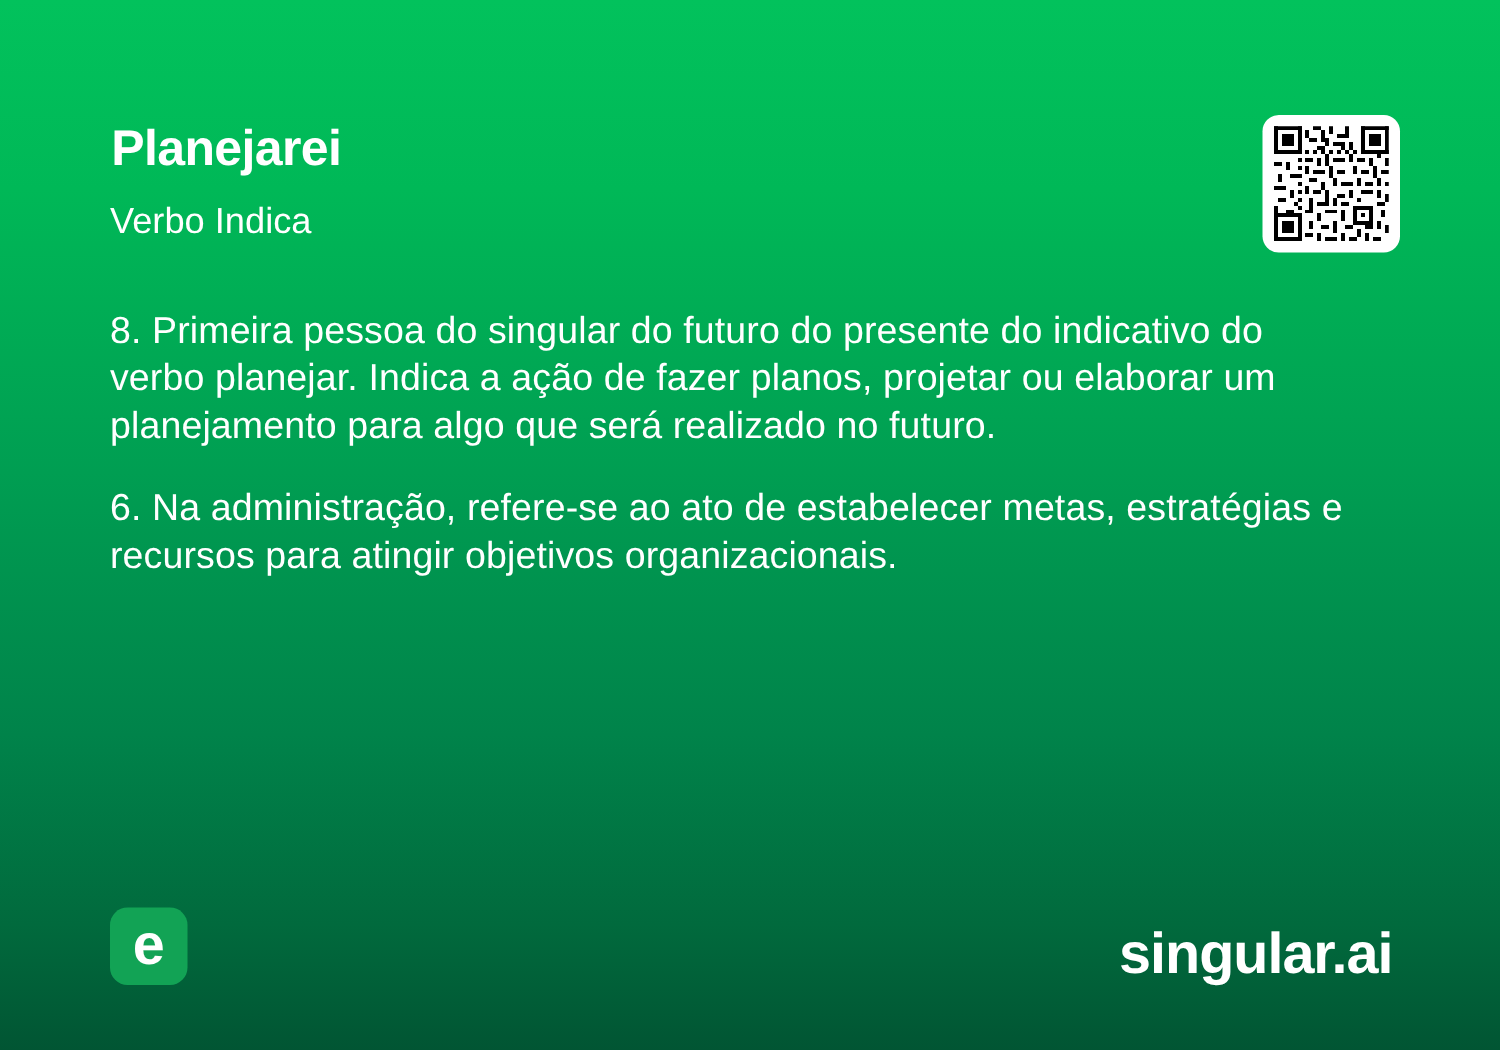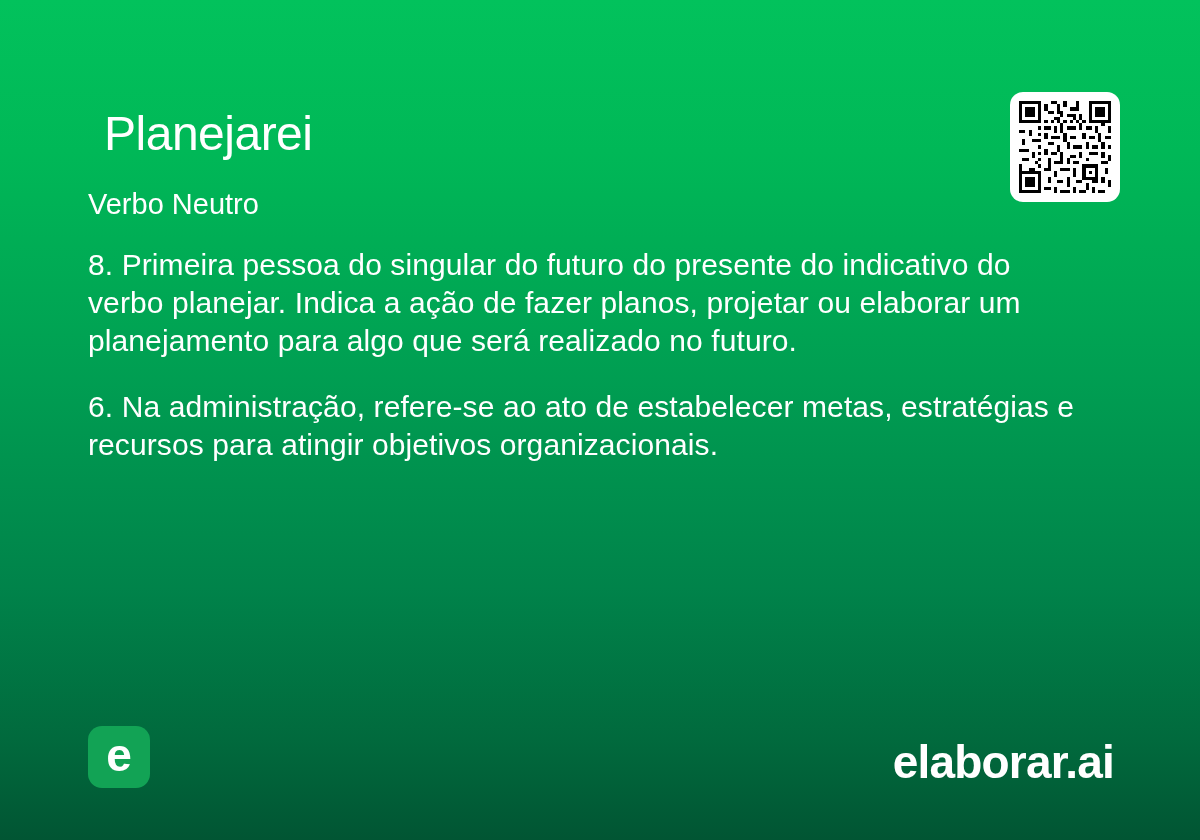--- a/index.html
+++ b/index.html
@@ -30,25 +30,25 @@
 
   
   .header {
     position: absolute;
     left: 88px;
     top: 82px;
     width: 860px;
   }
 
   .title {
-    margin: 16px;
-    color: #ffffff;
-    font-size: 48px;
+    margin: 1px;
+    color: #ffffff;
+    font-size: 40px;
     line-height: 72px;
-    font-weight: 400;
+    font-weight: 700;
     letter-spacing: -0.5px;
     white-space: nowrap;
   }
 
   .subtitle {
     margin: 4px 0 0 0;
     color: #ffffff;
     font-size: 29px;
     line-height: 36px;
     font-weight: 400;
@@ -125,21 +125,21 @@
     white-space: nowrap;
   }
 </style>
 </head>
 <body>
 
 <div class="card">
 
   <div class="header">
     <h1 class="title">Planejarei</h1>
-    <p class="subtitle">Verbo Neutro</p>
+    <p class="subtitle">Verbo Indica</p>
   </div>
 
   <div class="qr-wrap">
     <svg viewBox="0 0 29 29">
       <rect width="29" height="29" fill="#ffffff"></rect>
       <g fill="#000000">
 
         <rect x="0" y="0" width="7" height="1"></rect>
         <rect x="0" y="6" width="7" height="1"></rect>
         <rect x="0" y="0" width="1" height="7"></rect>
@@ -266,15 +266,15 @@
 
   <div class="definitions">
     <p class="definition">8. Primeira pessoa do singular do futuro do presente do indicativo do verbo planejar. Indica a ação de fazer planos, projetar ou elaborar um planejamento para algo que será realizado no futuro.</p>
     <p class="definition">6. Na administração, refere-se ao ato de estabelecer metas, estratégias e recursos para atingir objetivos organizacionais.</p>
   </div>
 
   <div class="logo-mark">
     <span class="glyph">e</span>
   </div>
 
-  <div class="wordmark">elaborar.ai</div>
+  <div class="wordmark">singular.ai</div>
 
 </div>
 
 </body></html>

